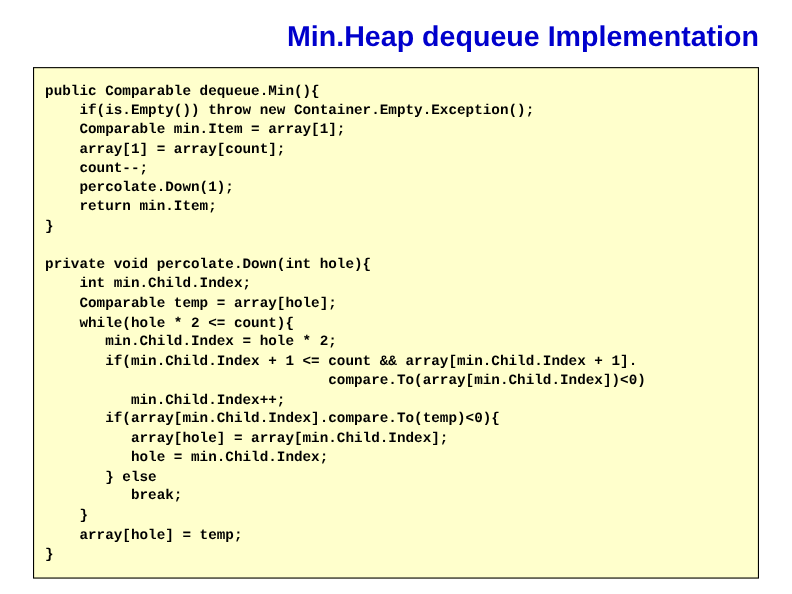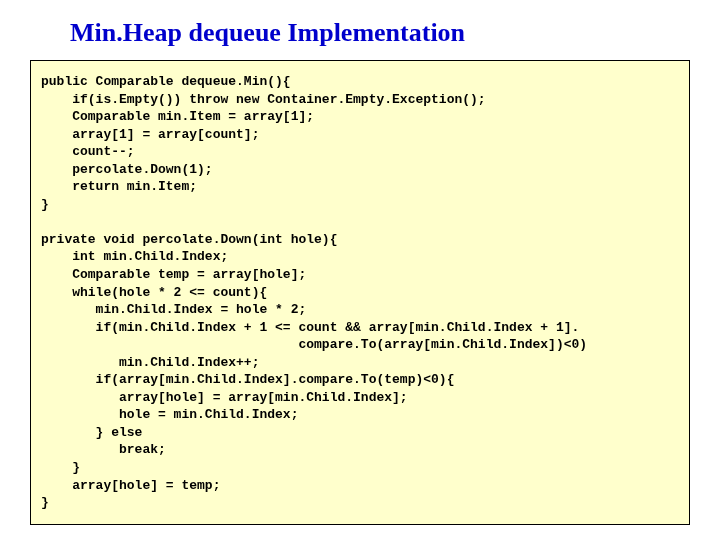--- a/index.html
+++ b/index.html
@@ -12,24 +12,23 @@
     }
     .slide {
       width: 100%;
       height: 100%;
       padding: 18px 30px;
     }
     .title {
       font-size: 26px;
       font-weight: bold;
       color: #0000cc;
-      text-align: left;
+      text-align: right;
       margin-bottom: 12px;
       margin-left: 40px;
-      font-family: Liberation Serif, serif;
     }
     .code-box {
       background: #ffffcc;
       border: 1px solid #000000;
       padding: 12px 10px;
       font-family: "Courier New", monospace;
       font-size: 13px;
       font-weight: bold;
       line-height: 1.35;
       color: #000000;

